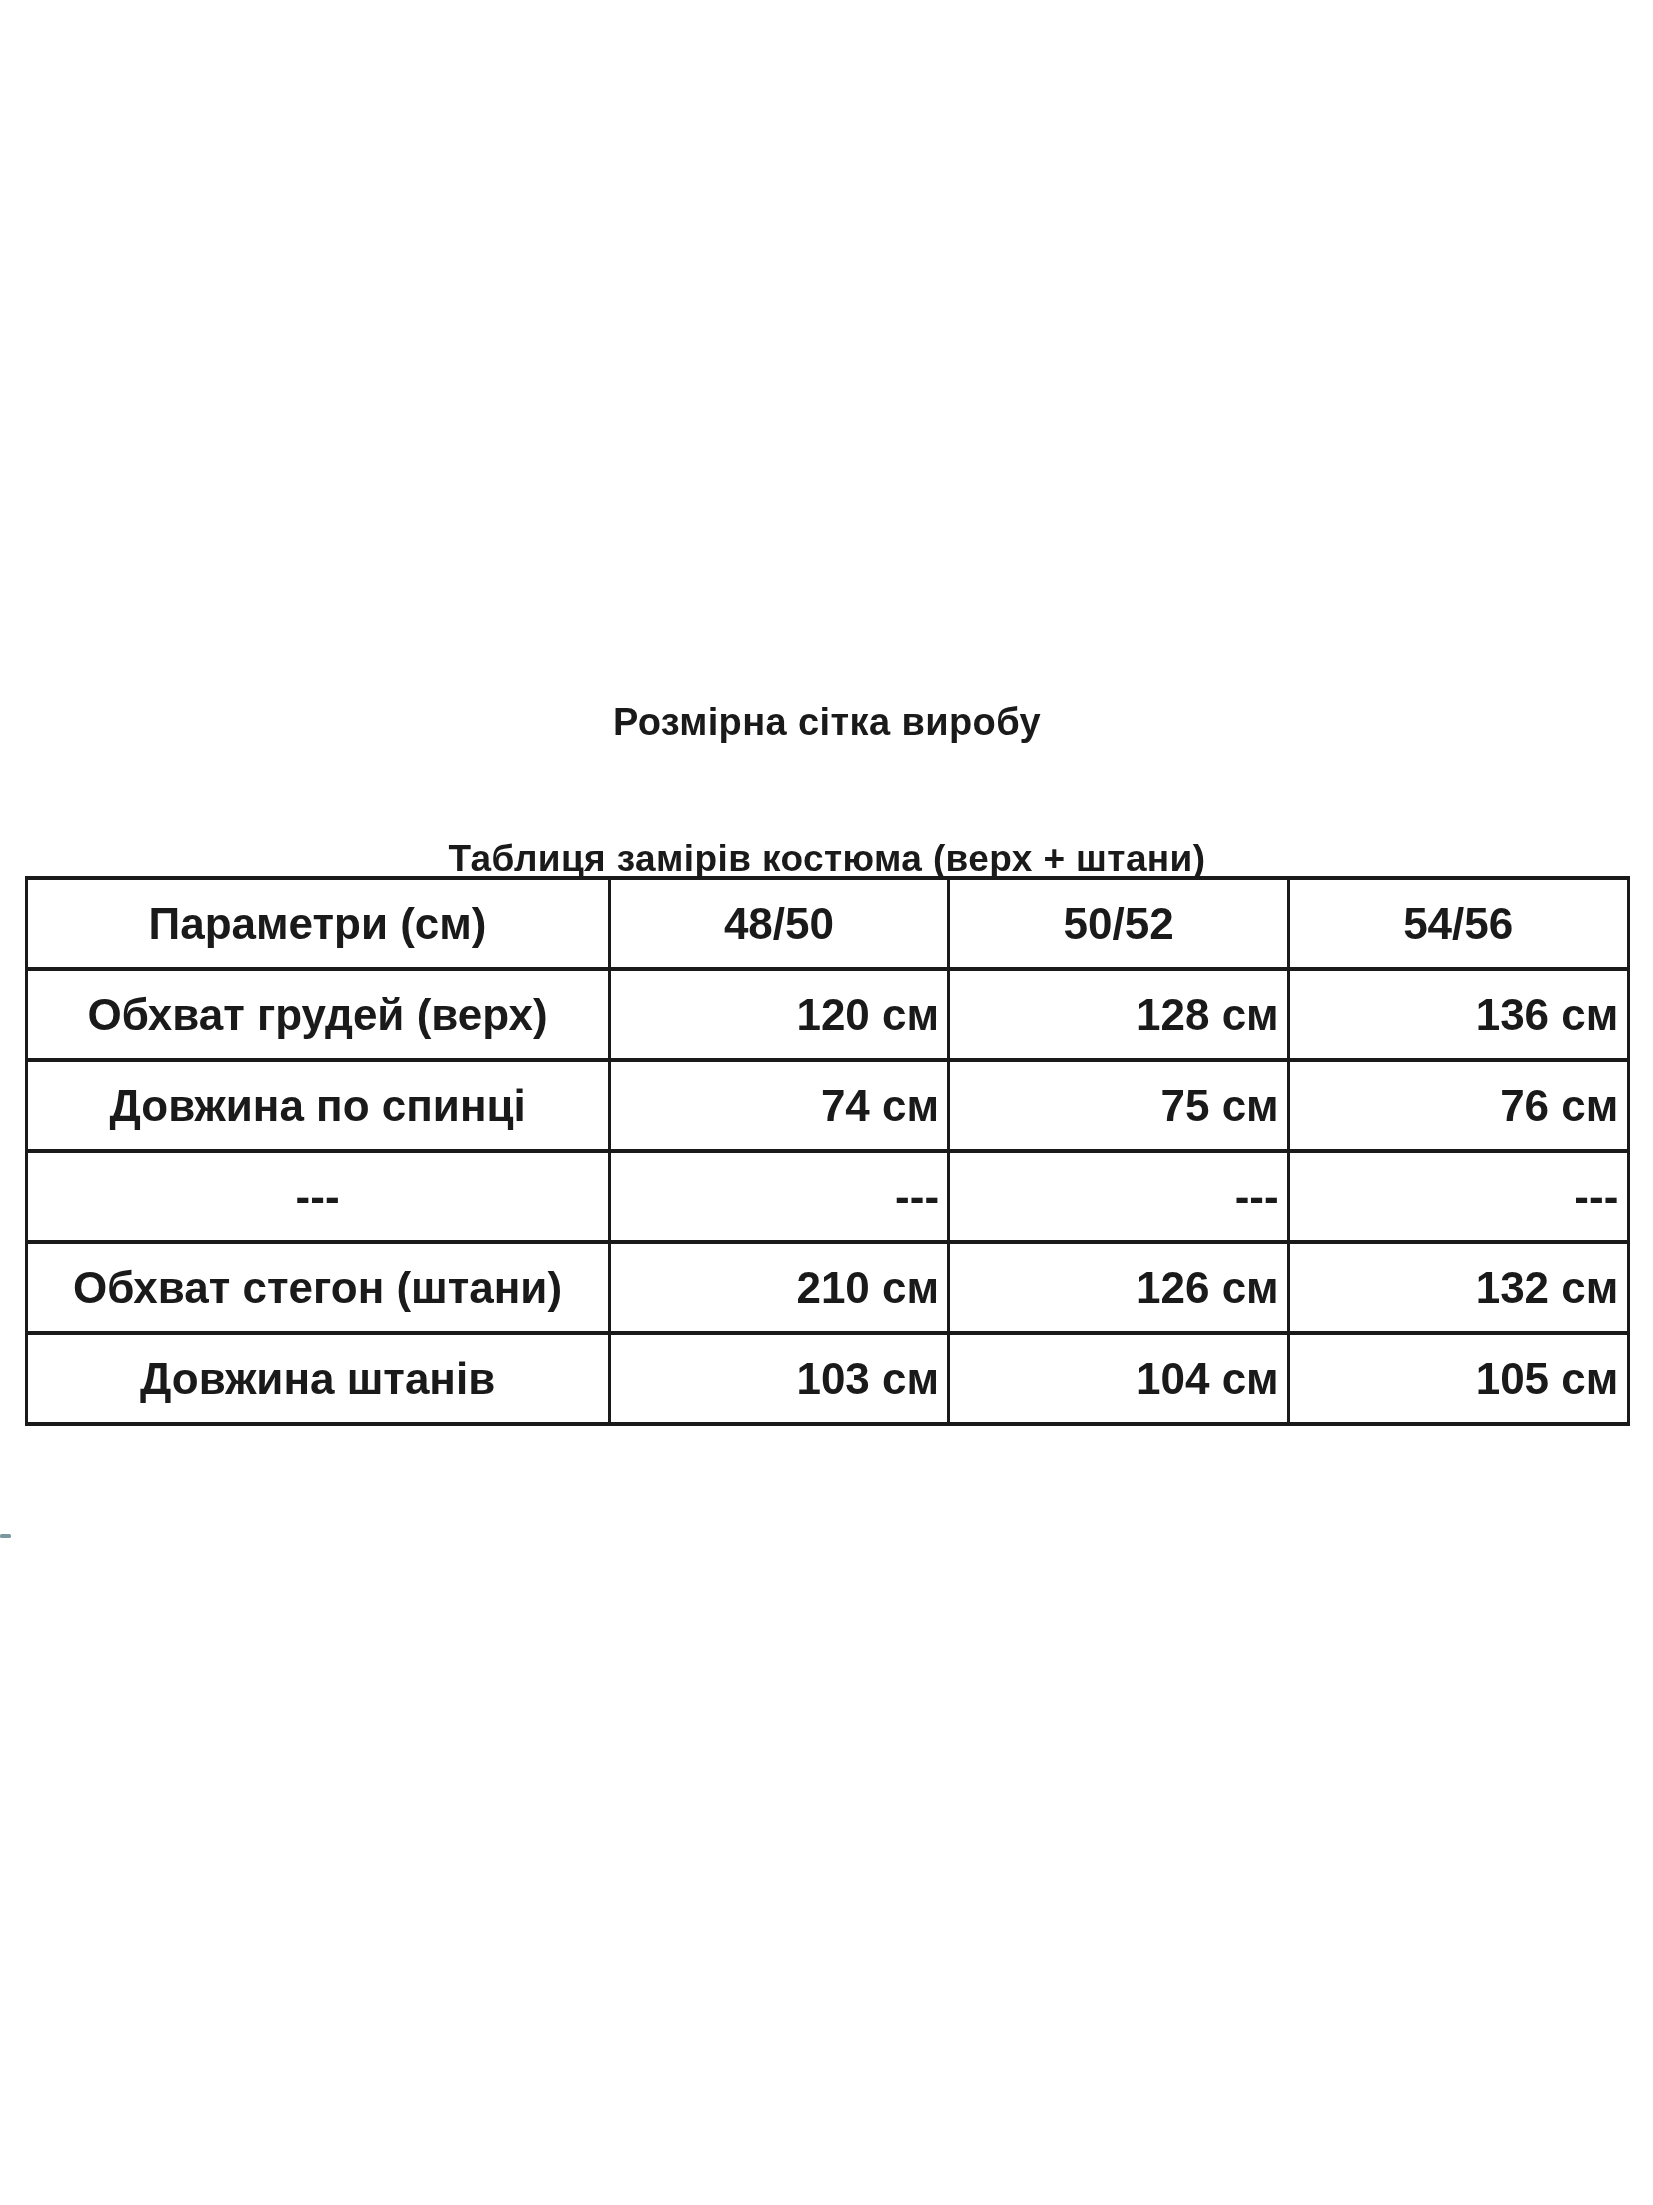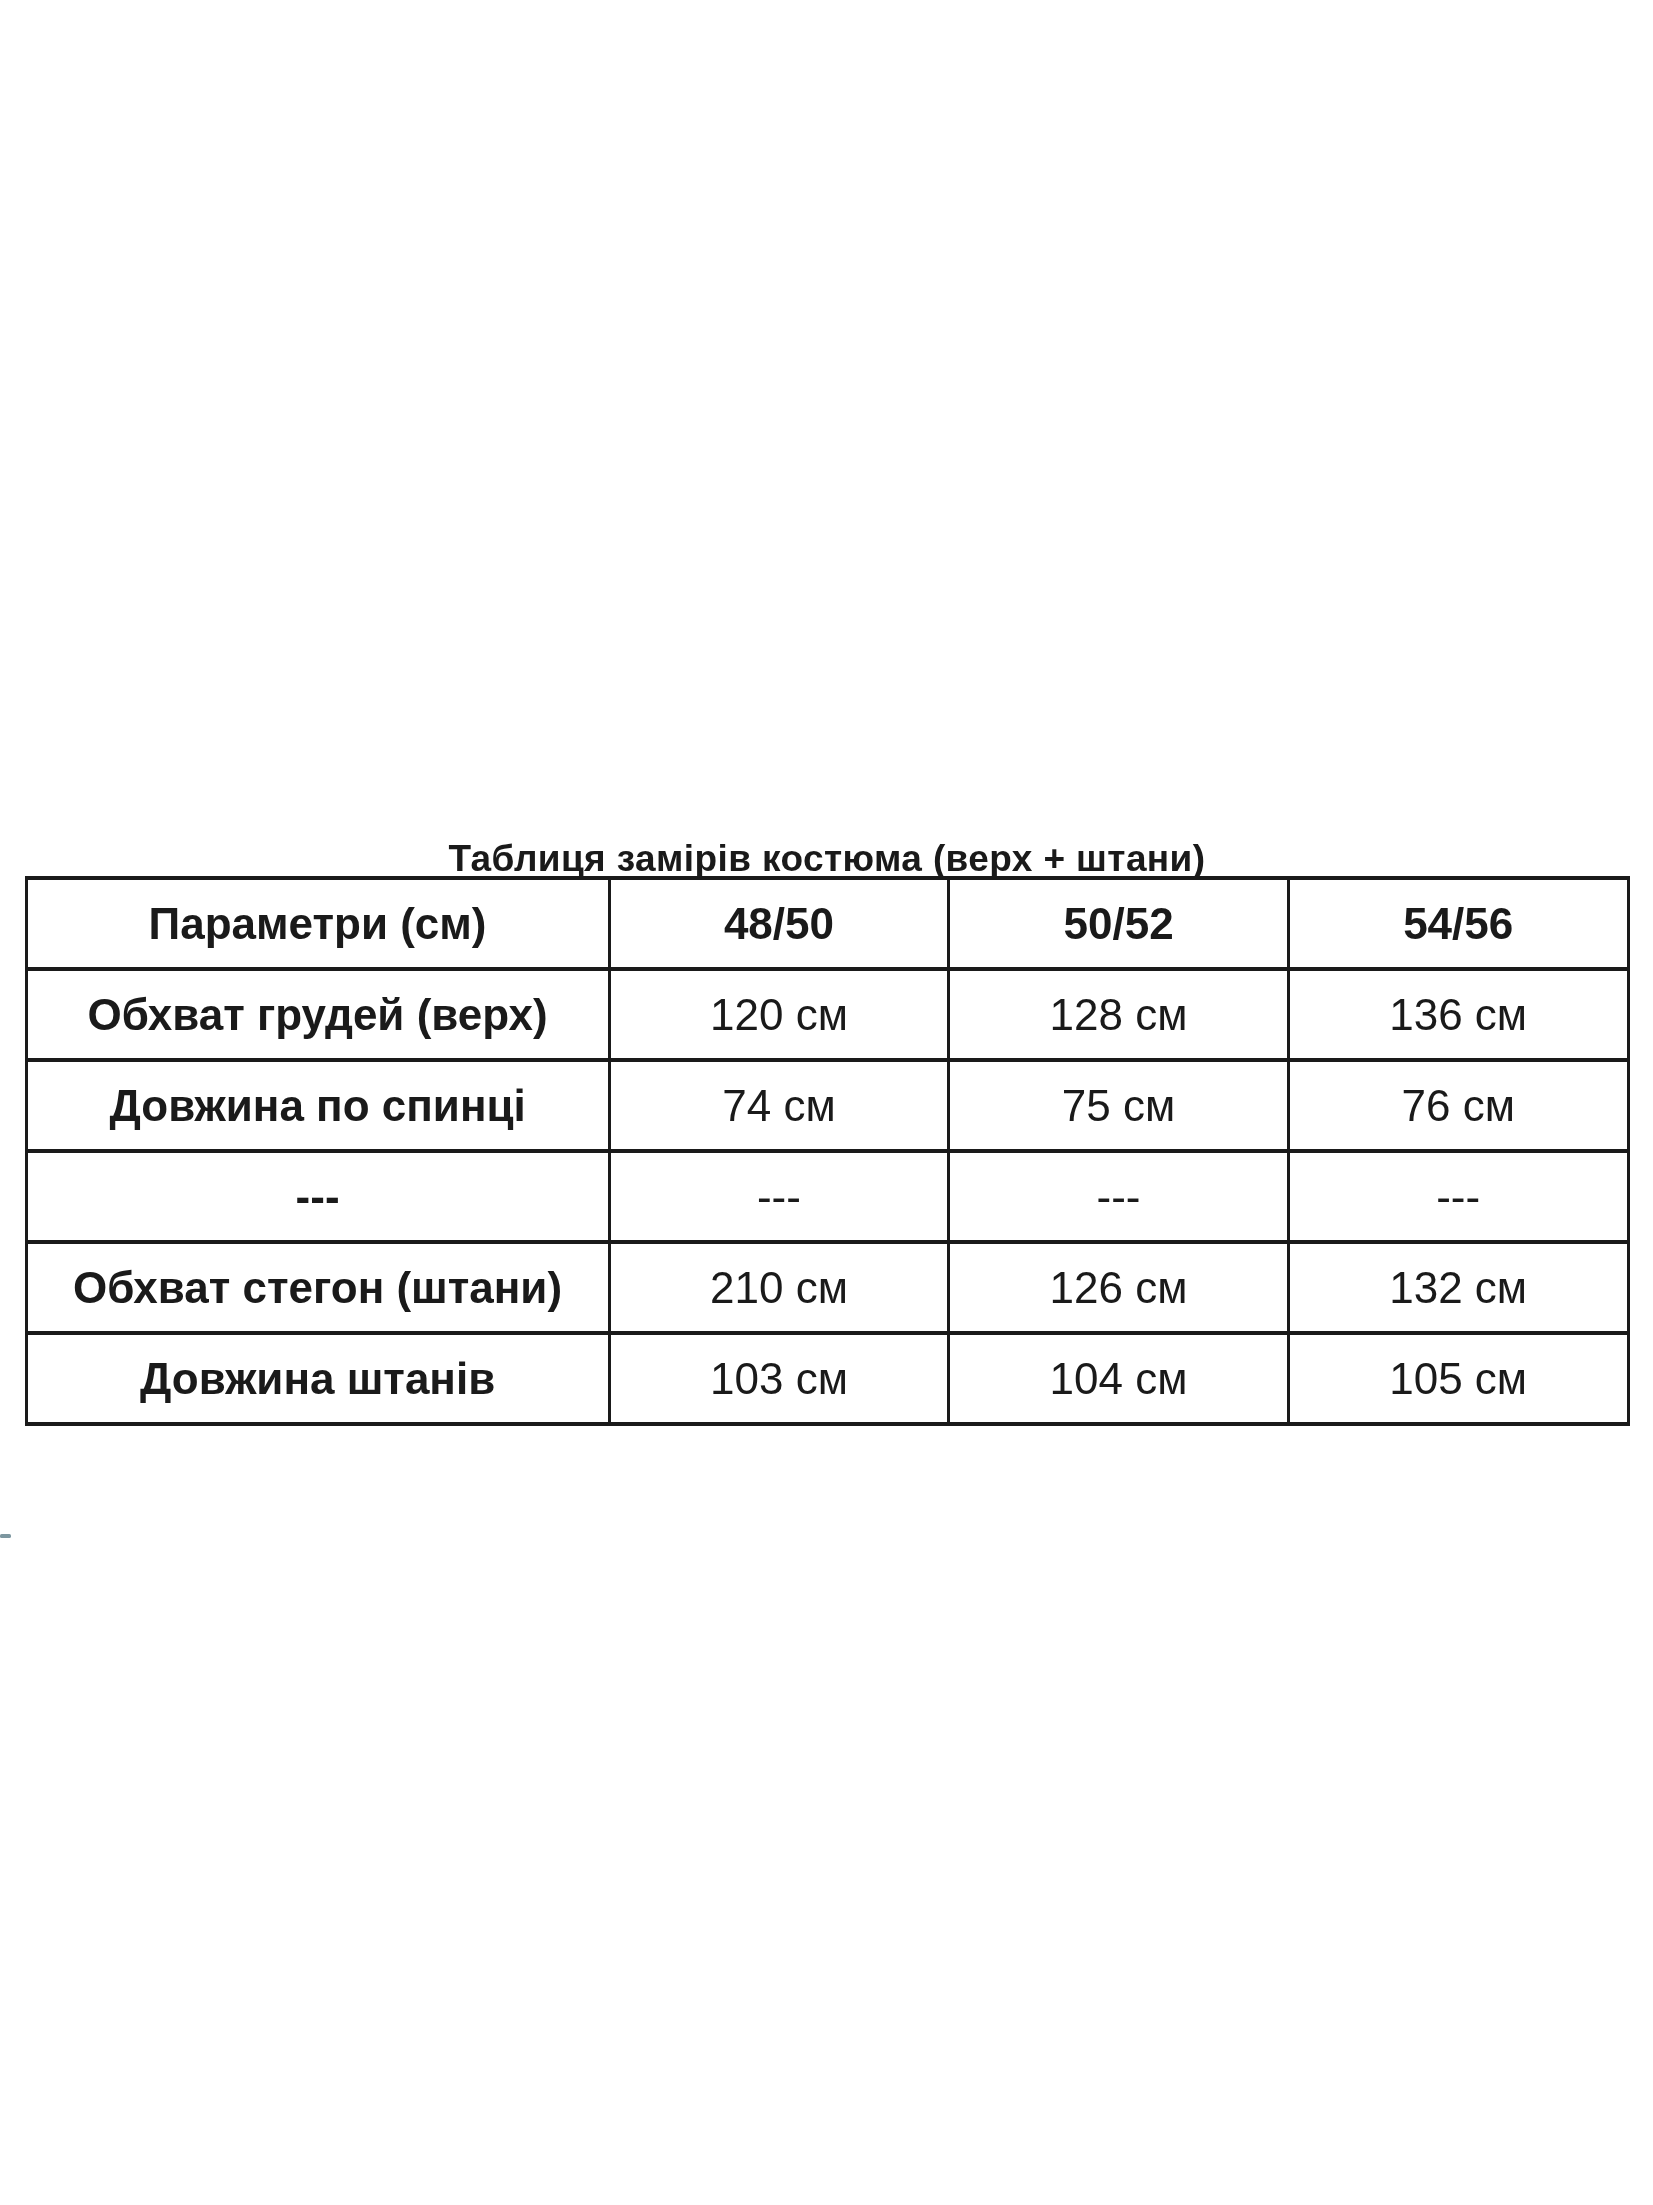--- a/index.html
+++ b/index.html
@@ -54,36 +54,37 @@
     height: 91px;
     text-align: center;
     vertical-align: middle;
     font-size: 44px;
     padding: 0 8.2px;
     background: #ffffff;
   }
   table.size-table col.c-param { width: 36.4%; }
   table.size-table col.c-size  { width: 21.2%; }
   table.size-table th { font-weight: 700; }
-  table.size-table td { font-weight: 400; }
+  table.size-table td { font-weight: 700; text-align: right; }
   .margin-dash {
     position: absolute;
     left: 0px;
     top: 1534px;
     width: 10.6px;
     height: 4.1px;
     border-radius: 1.6px;
     background: #7d97a0;
   }
 </style>
 </head>
 <body>
 
 <div class="page">
 
+  <div class="title">Розмірна сітка виробу</div>
 
   <div class="subtitle">Таблиця замірів костюма (верх + штани)</div>
 
   <table class="size-table">
     <colgroup>
       <col class="c-param">
       <col class="c-size">
       <col class="c-size">
       <col class="c-size">
     </colgroup>

